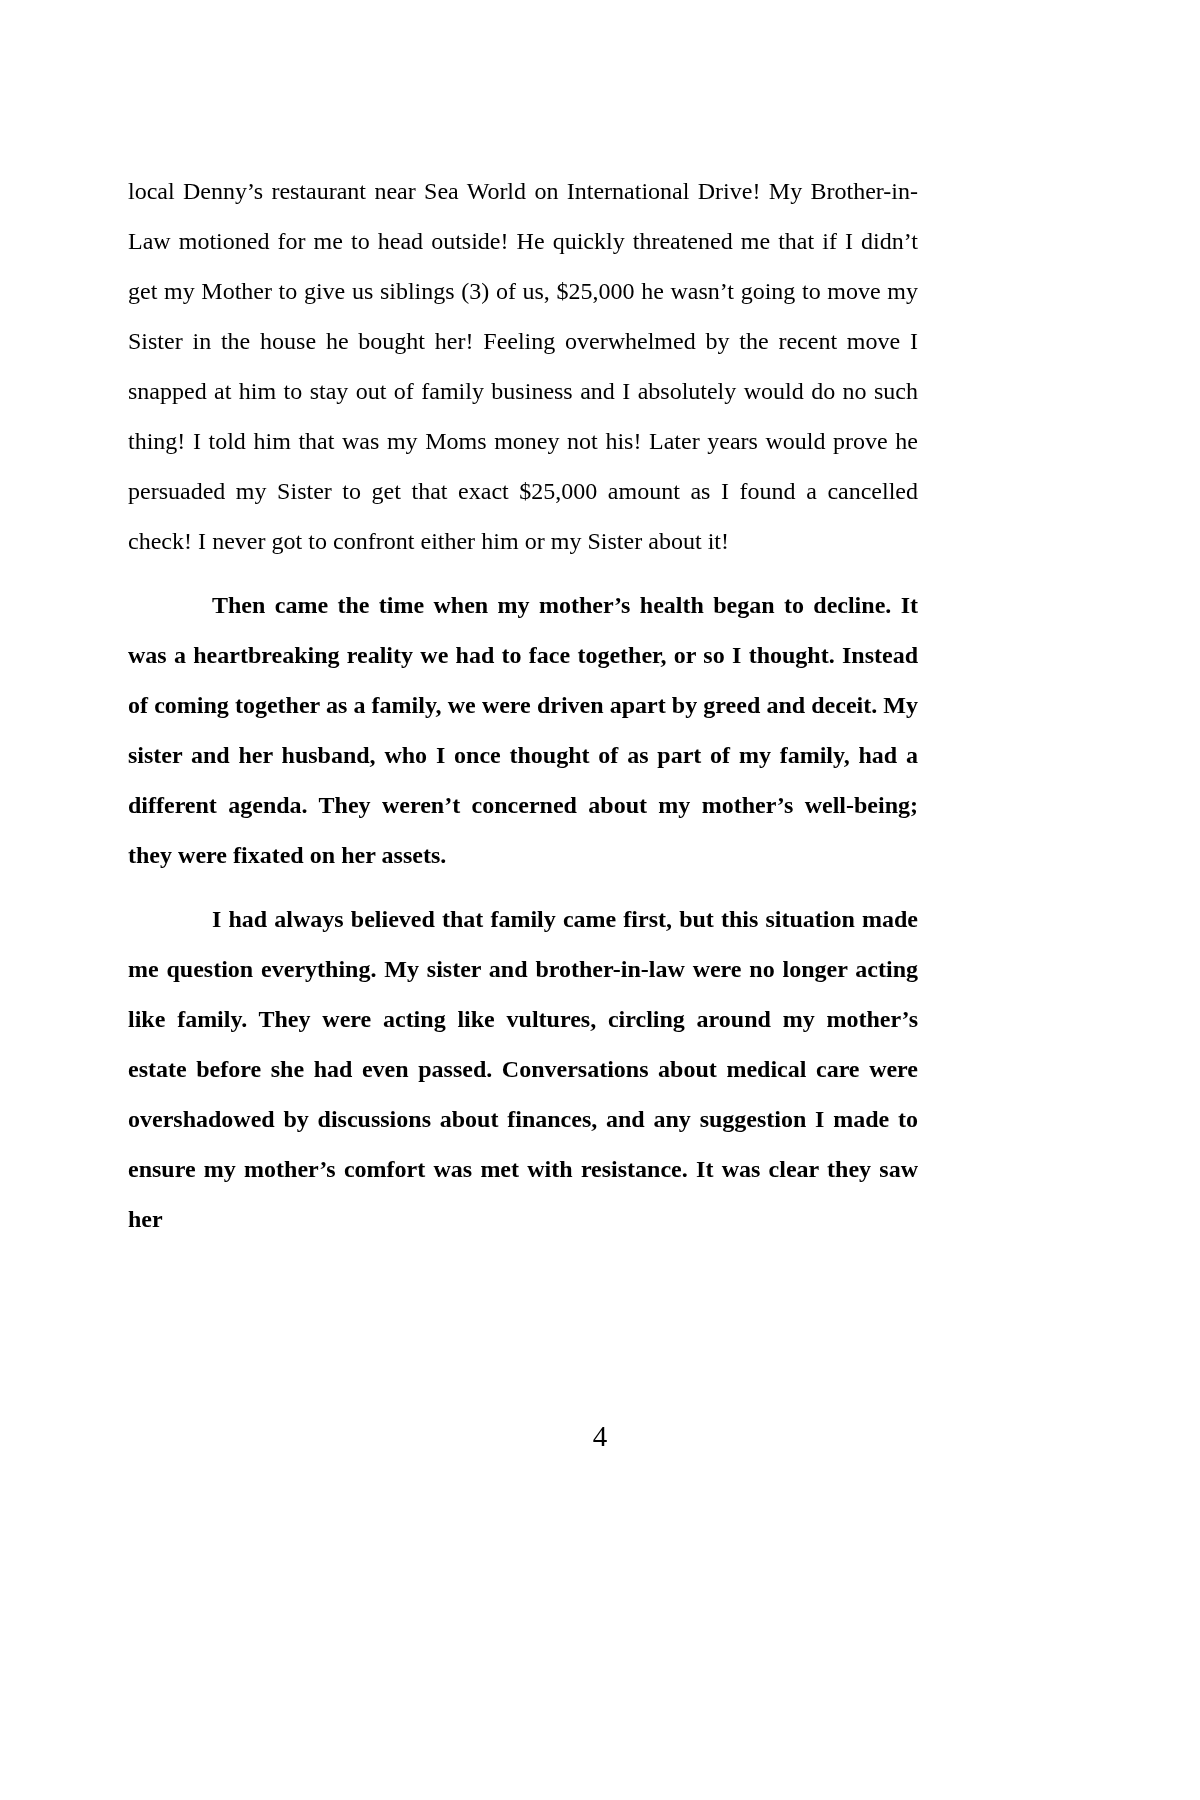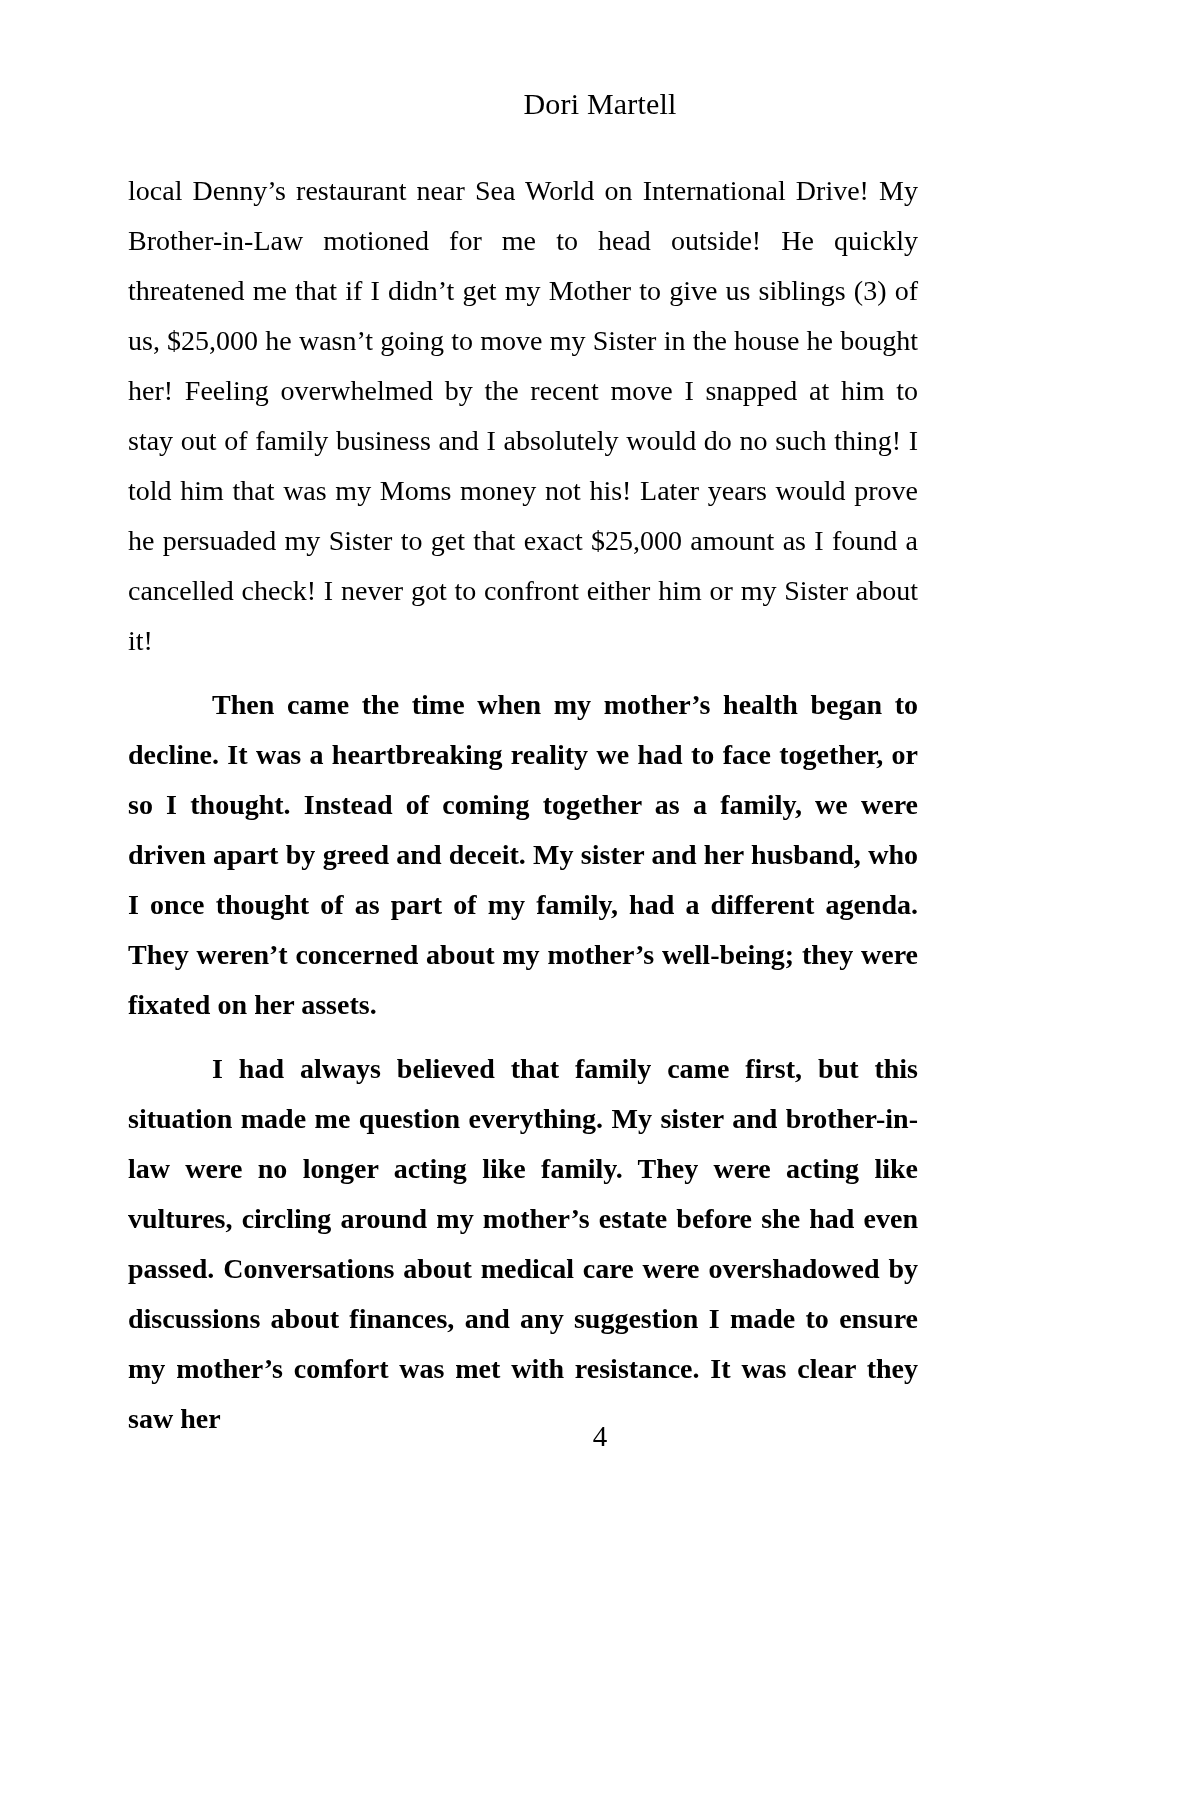--- a/index.html
+++ b/index.html
@@ -31,21 +31,21 @@
     letter-spacing: 0.2px;
   }
   .body-block {
     position: absolute;
     top: 166px;
     left: 128px;
     width: 790px;
   }
   .para {
     margin: 0 0 0 0;
-    font-size: 28px;
+    font-size: 24px;
     line-height: 50px;
     text-align: justify;
     text-justify: inter-word;
     -webkit-hyphens: none;
     hyphens: none;
     word-spacing: 0.1px;
   }
   .para.indented {
     text-indent: 84px;
   }
@@ -60,21 +60,20 @@
     width: 1200px;
     text-align: center;
     font-size: 29px;
   }
 </style>
 </head>
 <body>
 
 <div class="page">
 
-  <div class="running-head">Dori Martell</div>
 
   <div class="body-block">
     <p class="para">local Denny’s restaurant near Sea World on International Drive! My Brother-in-Law motioned for me to head outside! He quickly threatened me that if I didn’t get my Mother to give us siblings (3) of us, $25,000 he wasn’t going to move my Sister in the house he bought her! Feeling overwhelmed by the recent move I snapped at him to stay out of family business and I absolutely would do no such thing! I told him that was my Moms money not his! Later years would prove he persuaded my Sister to get that exact $25,000 amount as I found a cancelled check! I never got to confront either him or my Sister about it!</p>
     <p class="para indented">Then came the time when my mother’s health began to decline. It was a heartbreaking reality we had to face together, or so I thought. Instead of coming together as a family, we were driven apart by greed and deceit. My sister and her husband, who I once thought of as part of my family, had a different agenda. They weren’t concerned about my mother’s well-being; they were fixated on her assets.</p>
     <p class="para indented">I had always believed that family came first, but this situation made me question everything. My sister and brother-in-law were no longer acting like family. They were acting like vultures, circling around my mother’s estate before she had even passed. Conversations about medical care were overshadowed by discussions about finances, and any suggestion I made to ensure my mother’s comfort was met with resistance. It was clear they saw her</p>
   </div>
 
   <div class="folio">4</div>
 
 </div>

